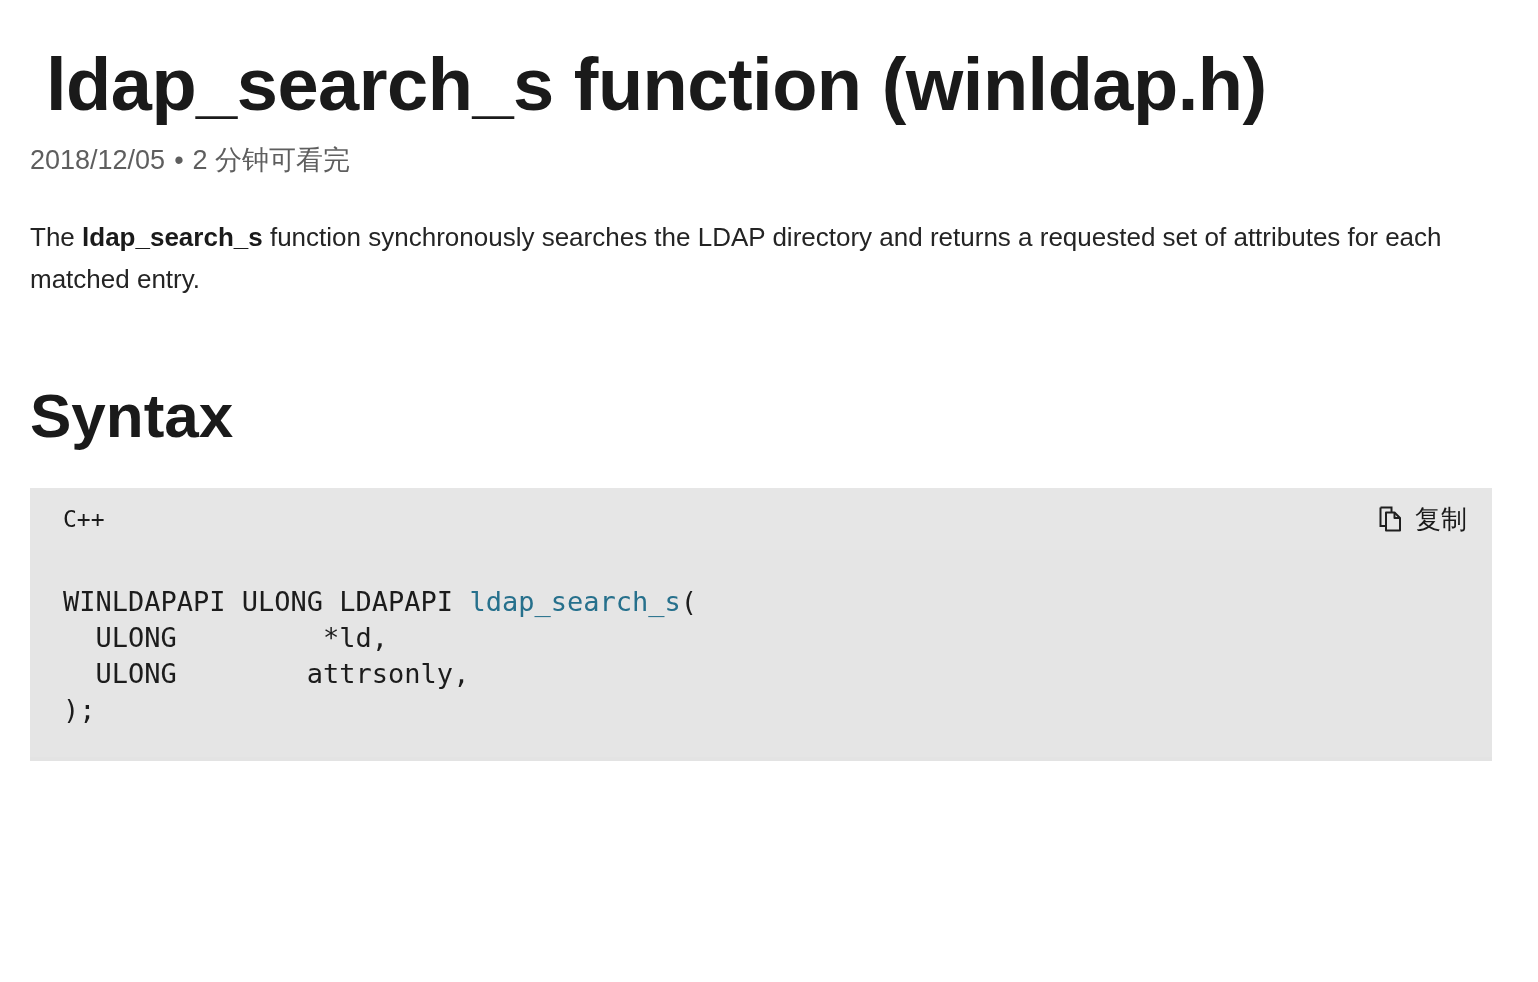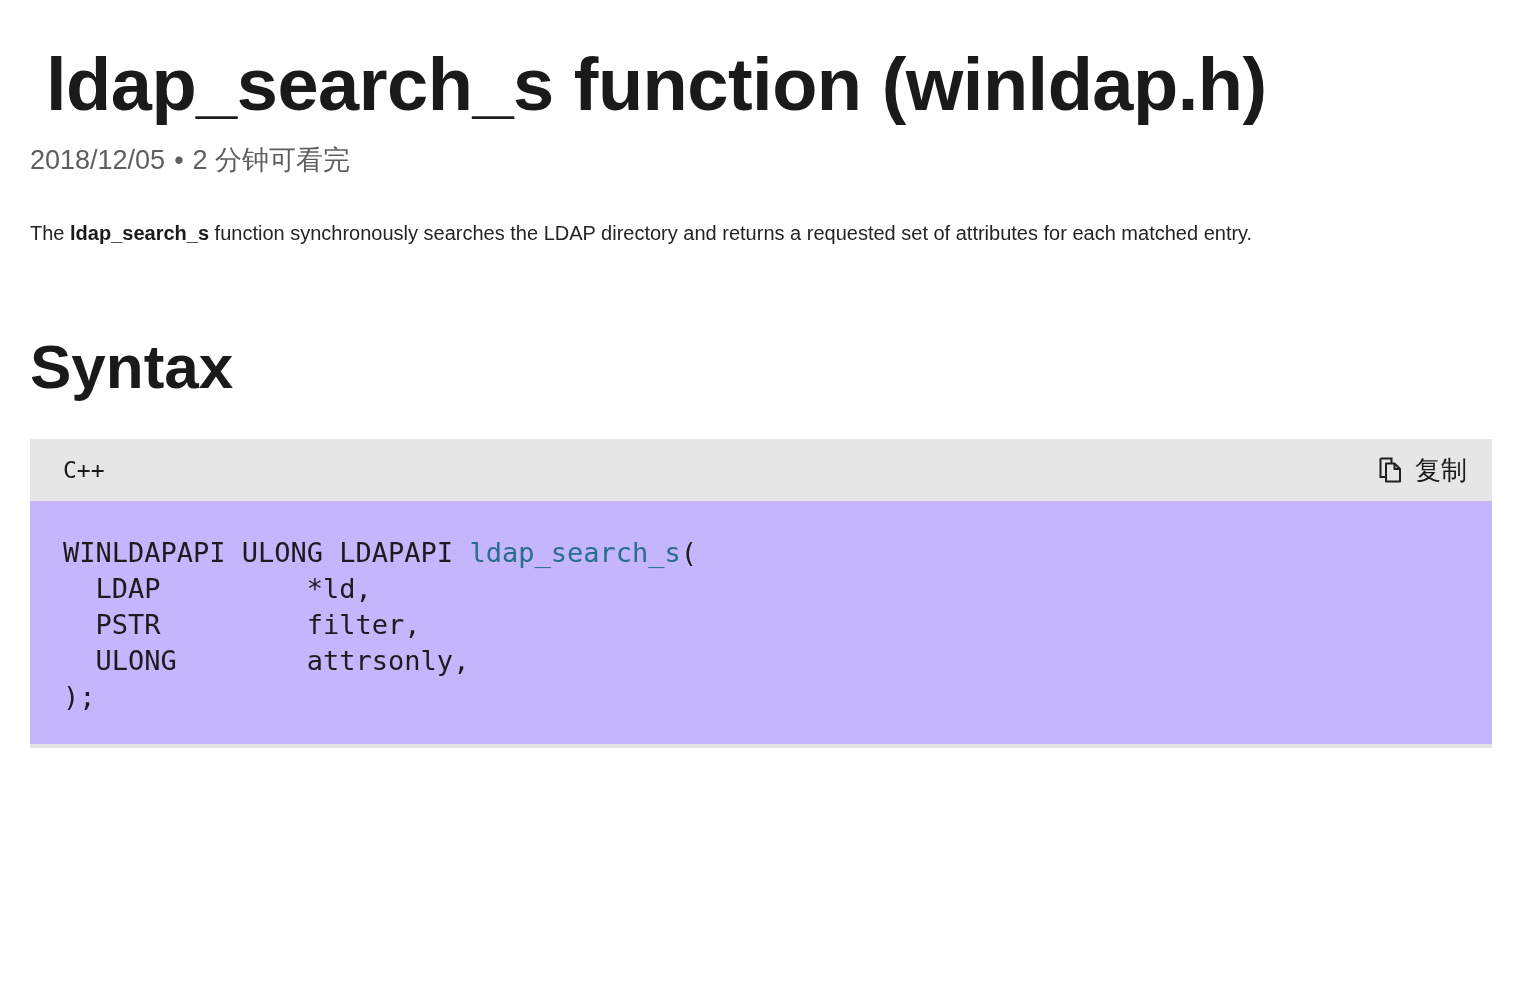--- a/index.html
+++ b/index.html
@@ -29,22 +29,22 @@
   .meta {
     font-size: 27px;
     line-height: 1.3;
     color: #5e5e5e;
   }
   .meta .sep { margin: 0 9px; }
 
   
   p.intro {
     margin: 38px 0 0 0;
-    font-size: 20px;
-    line-height: 35px;
+    font-size: 26px;
+    line-height: 42px;
     color: #242424;
     max-width: 1462px;
   }
   p.intro b { font-weight: 700; color: #1a1a1a; }
 
   
   h2.section-heading {
     margin: 80px 0 8px 0;
     font-size: 62px;
     line-height: 1.15;
@@ -78,21 +78,21 @@
     border: none;
     padding: 0;
     font-family: "Liberation Sans", sans-serif;
     font-size: 26px;
     color: #1a1a1a;
     cursor: pointer;
   }
   .copy-btn svg { display: block; }
 
   .code-body {
-    background: #c4b5fd;
+    background: #e5e5e5;
     border-bottom: 4px solid #e3e3e3;
     padding: 34px 33px 29px 33px;
     overflow: hidden;
   }
   .code-line {
     font-family: "DejaVu Sans Mono", "Liberation Mono", monospace;
     font-size: 27px;
     line-height: 36px;
     white-space: pre;
     color: #1c1c1c;
@@ -123,18 +123,17 @@
           <path d="M5.5 3.5 H16.5 V9 M5.5 3.5 V22 H10" stroke="#1f1f1f" stroke-width="2" fill="none"></path>
           <path d="M11 8.5 H19.5 L25 14 V26.5 H11 Z" fill="#e6e6e6" stroke="#1f1f1f" stroke-width="2" stroke-linejoin="round"></path>
           <path d="M19.5 8.5 V14 H25" stroke="#1f1f1f" stroke-width="2" fill="none" stroke-linejoin="round"></path>
         </svg>
       </span>
       <span>复制</span>
     </button>
   </div>
   <div class="code-body">
     <div class="code-line"><span>WINLDAPAPI ULONG LDAPAPI </span><span class="tok-fn" style="color: rgb(38, 112, 140);">ldap_search_s</span><span>(</span></div>
-    <div class="code-line"><span>  LDAP         *ld,</span></div>
-    <div class="code-line"><span>  PSTR         filter,</span></div>
+    <div class="code-line"><span>  ULONG         *ld,</span></div>
     <div class="code-line"><span>  ULONG        attrsonly,</span></div>
     <div class="code-line"><span>);</span></div>
   </div>
 </div>
 
 </body></html>

